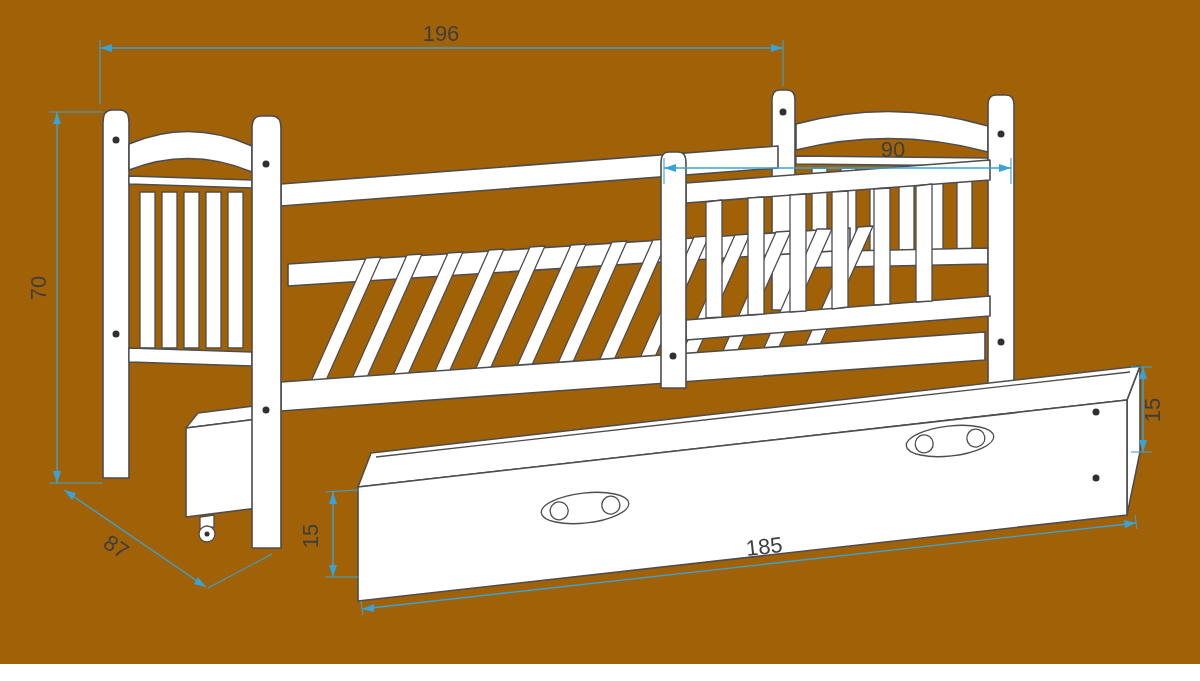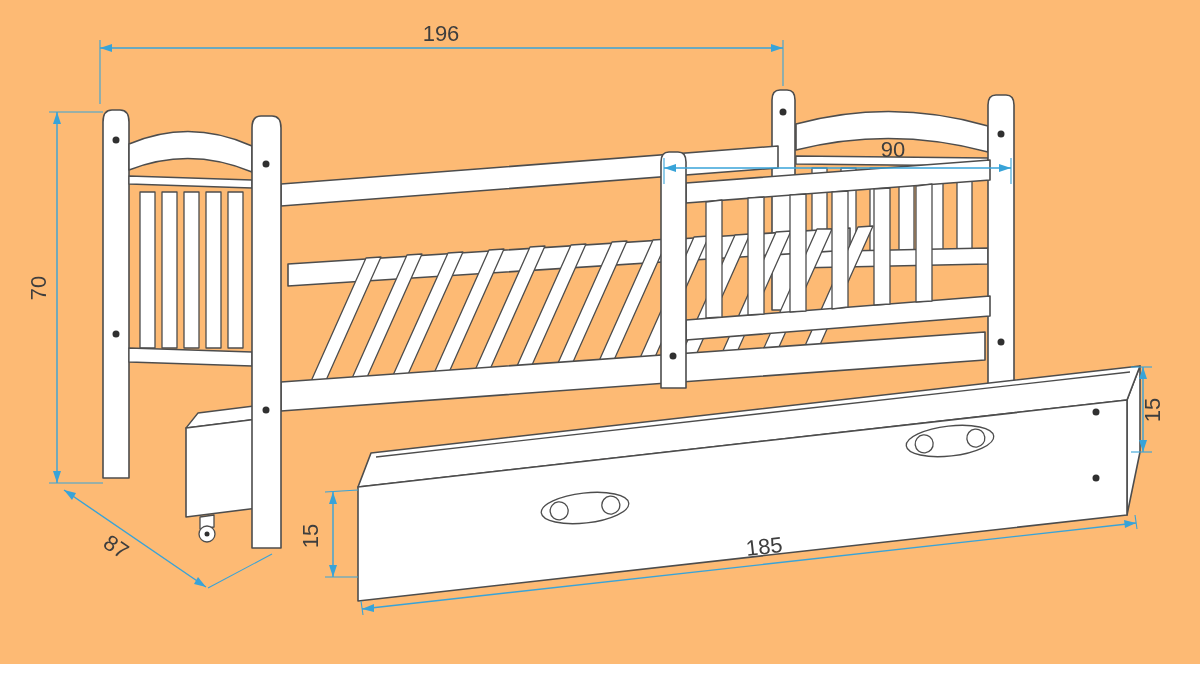--- a/index.html
+++ b/index.html
@@ -1,16 +1,16 @@
 <!DOCTYPE html>
 <html><head>
 <meta charset="utf-8">
 <style>
   html,body{margin:0;padding:0;background:#ffffff;}
-  .stage{position:relative;width:1200px;height:664px;background:#fdba74;overflow:hidden;
+  .stage{position:relative;width:1200px;height:664px;background:#a16207;overflow:hidden;
          font-family:"Liberation Sans",sans-serif;}
   svg{display:block;}
   .wood{fill:#ffffff;stroke:#4d4d4d;stroke-width:1.6;stroke-linejoin:round;}
   .wood-thin{fill:#ffffff;stroke:#4d4d4d;stroke-width:1.3;stroke-linejoin:round;}
   .wline{stroke:#4d4d4d;stroke-width:1.3;fill:none;}
   .screw{fill:#303030;stroke:none;}
   .dim{stroke:#38a3d8;stroke-width:1.4;fill:none;}
   .ext{stroke:#38a3d8;stroke-width:1.1;fill:none;}
   .arrow{fill:#38a3d8;stroke:none;}
   .dim-text{font-family:"Liberation Sans",sans-serif;font-size:22px;fill:#3e3e3e;}

